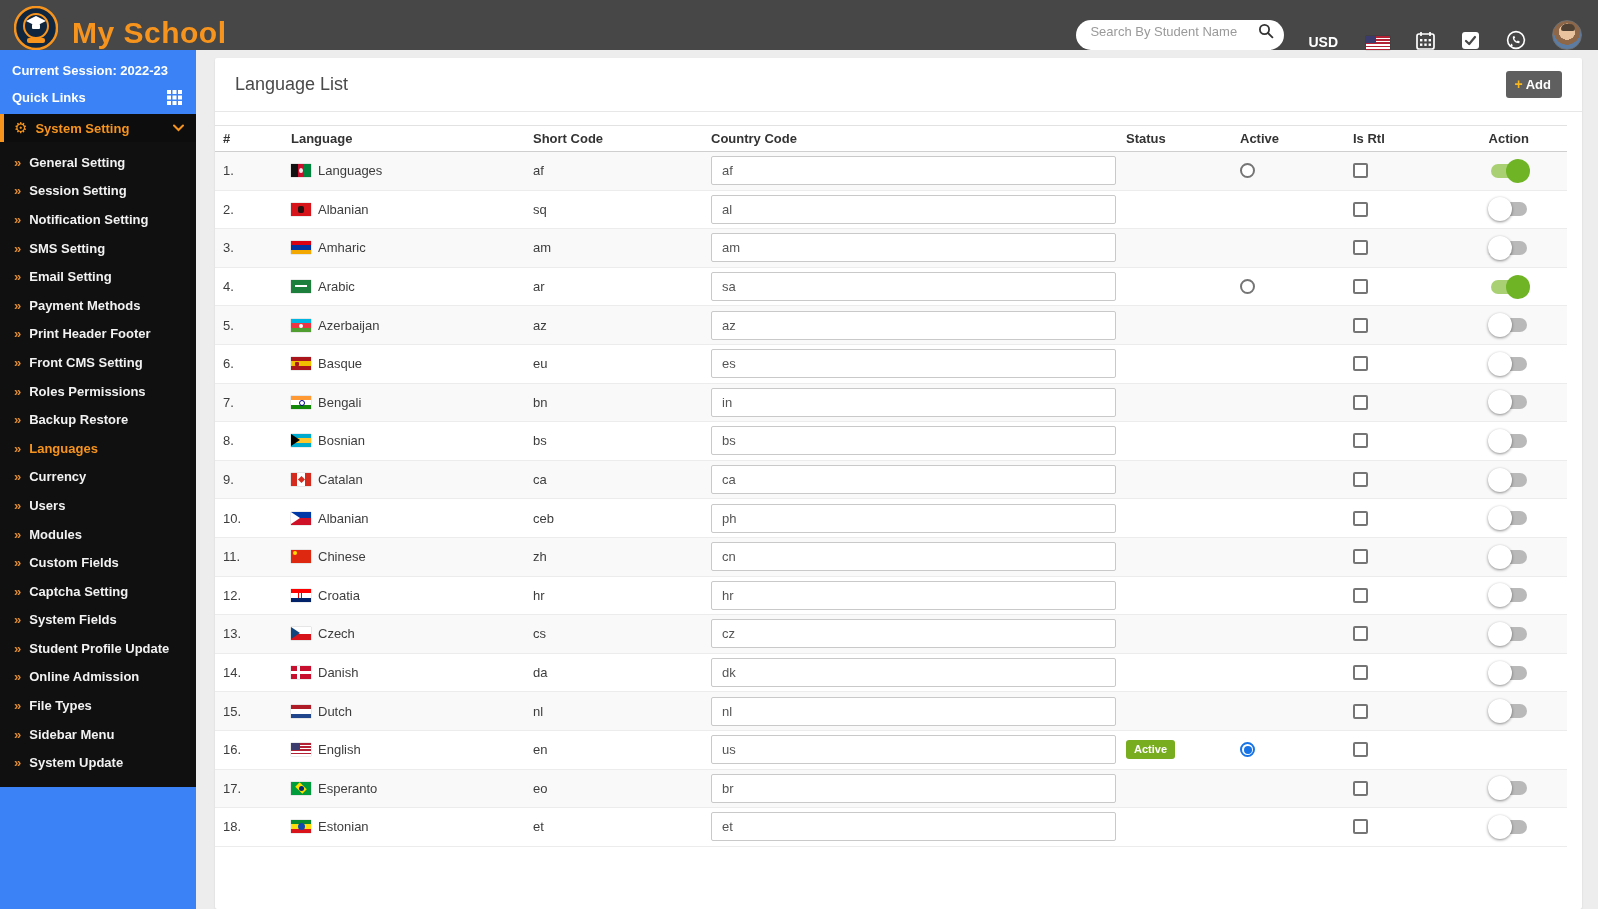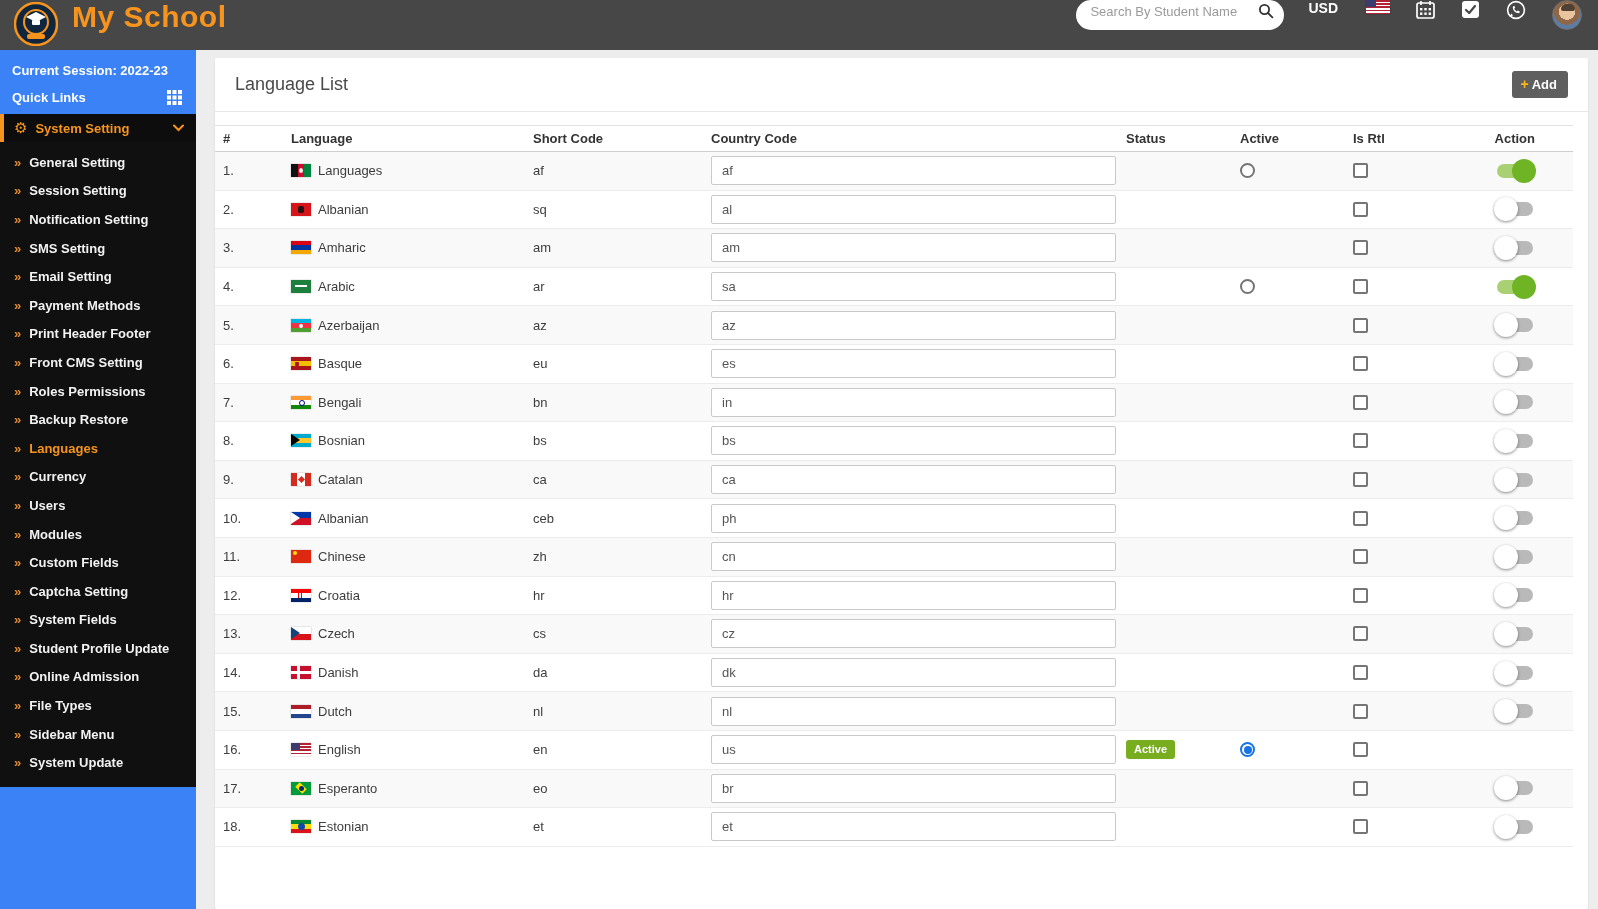--- a/index.html
+++ b/index.html
@@ -1,19 +1,19 @@
 <!DOCTYPE html>
 <html><head>
 <meta charset="utf-8">
 <style>
   * { margin:0; padding:0; box-sizing:border-box; }
   html,body { width:1598px; height:909px; overflow:hidden; font-family:"Liberation Sans", sans-serif; background:#ededed; }
 
   
-  .topbar { height:50px; background:#474747; display:flex; align-items:flex-start; position:relative; z-index:5; }
+  .topbar { height:50px; background:#474747; display:flex; align-items:flex-end; position:relative; z-index:5; }
   .logo-badge { width:44px; height:44px; margin:2px 0 0 14px; flex:none; }
   .brand { color:#f7941d; font-size:30px; font-weight:bold; margin-left:14px; letter-spacing:0.5px; }
   .topbar-spacer { flex:1; }
   .search-pill { width:208px; height:30px; background:#fff; border-radius:15px; display:flex; align-items:center; padding:0 10px 8px 14px; margin-right:24px; }
   .search-pill input { border:none; outline:none; flex:1; font-size:13px; color:#555; font-family:"Liberation Sans", sans-serif; min-width:0; }
   .search-pill input::placeholder { color:#9a9a9a; }
   .currency-label { color:#fff; font-size:14px; font-weight:bold; margin-right:28px; }
   .top-icon { margin-right:26px; display:flex; align-items:center; }
   .usflag-mini { width:24px; height:14px; position:relative; background:repeating-linear-gradient(180deg,#b22234 0 1.6px,#fff 1.6px 3.2px); box-shadow:0 0 1px rgba(0,0,0,.5); }
   .usflag-mini::before { content:''; position:absolute; left:0; top:0; width:10px; height:7px; background:#3c3b6e; }
@@ -31,21 +31,21 @@
   .menu-head .gear { color:#f7941d; font-size:15px; margin-right:8px; }
   .menu-head .menu-title { color:#f7941d; font-size:13px; font-weight:bold; flex:1; }
   .menu-head .chev-down { color:#f7941d; font-size:11px; }
   .submenu { background:#101010; padding:6px 0 10px 0; }
   .side-item { height:28.6px; display:flex; align-items:center; padding-left:14px; cursor:pointer; }
   .side-item .chev { color:#e08c35; font-size:13px; font-weight:bold; margin-right:8px; }
   .side-item .side-label { color:#f2f2f2; font-size:13px; font-weight:bold; }
   .side-item.active .side-label { color:#f7941d; }
 
   
-  .main { flex:1; background:#ededed; padding:8px 10px 0 19px; overflow:hidden; }
+  .main { flex:1; background:#ededed; padding:8px 16px 0 19px; overflow:hidden; }
   .card { background:#fff; border-radius:2px; box-shadow:0 1px 2px rgba(0,0,0,.12); height:100%; overflow:hidden; }
   .card-head { display:flex; align-items:center; justify-content:space-between; padding:13px 20px 13px 20px; border-bottom:1px solid #e7e7e7; }
   .page-title { font-size:18px; color:#4a4a4a; }
   .add-btn { background:#5f5f5f; color:#fff; border:none; border-radius:3px; font-size:13px; font-weight:bold; padding:5px 11px 6px 9px; cursor:pointer; font-family:"Liberation Sans", sans-serif; }
   .add-btn .plus { color:#f8b71c; font-weight:bold; margin-right:3px; font-size:14px; }
   .card-body { padding:13px 15px 0 0; }
   .notice { margin:0 15px 24px 15px; background:#fce3bd; border:1px solid #f7d9ac; border-radius:3px; color:#dd831c; font-size:13.5px; padding:14px 15px; }
 
   
   .ltable { border-top:1px solid #e2e2e2; }

